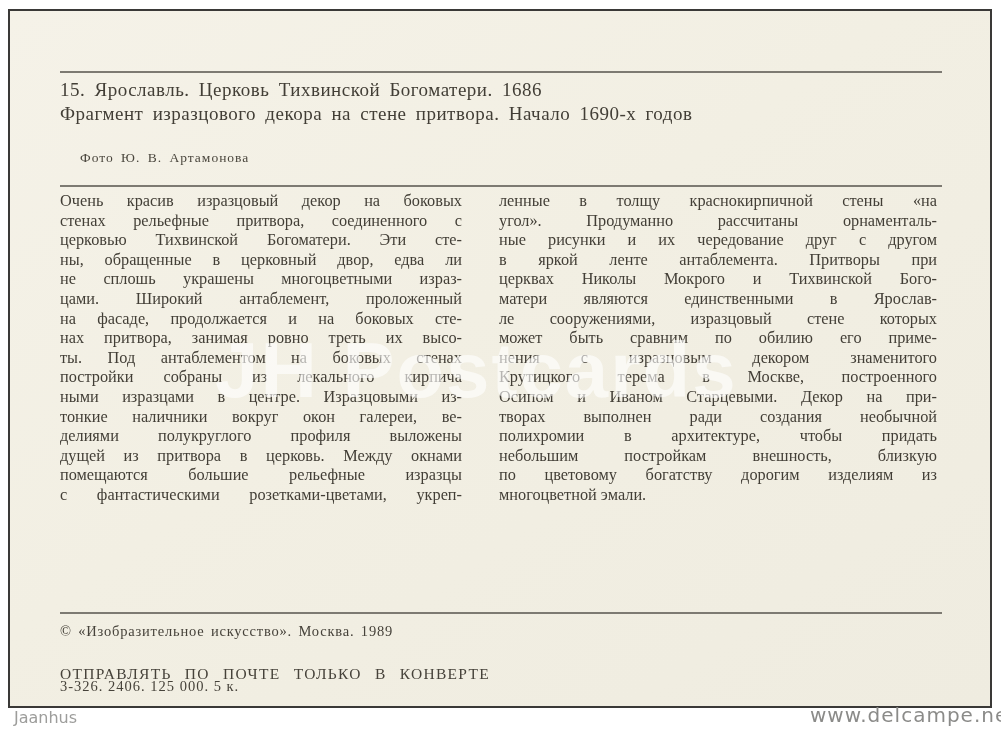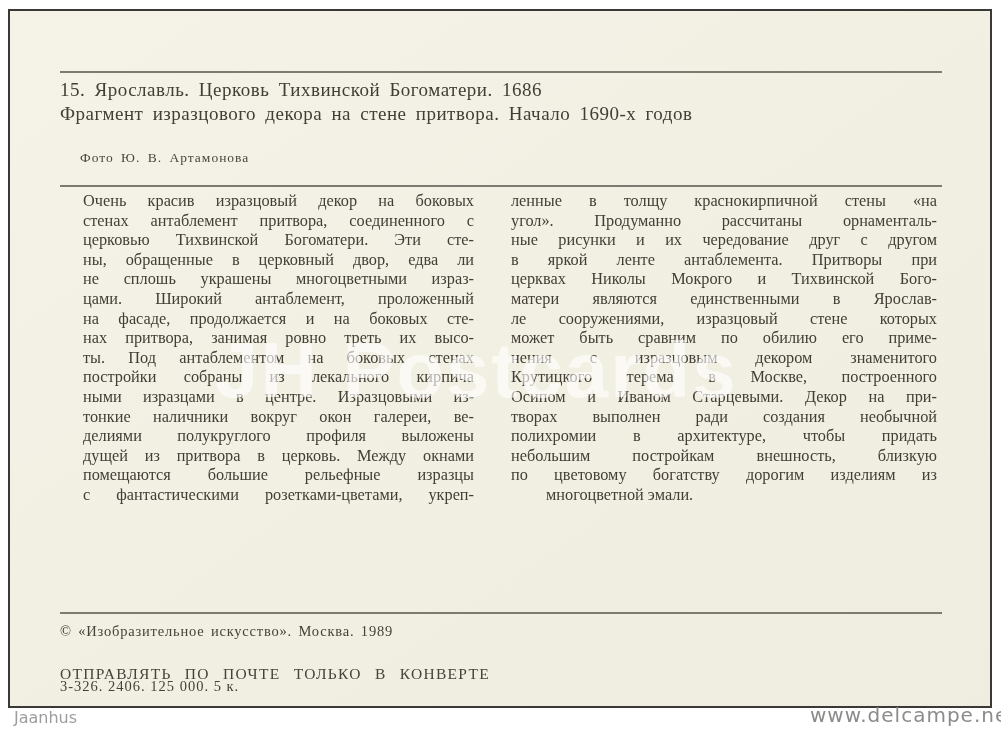--- a/index.html
+++ b/index.html
@@ -43,32 +43,31 @@
     letter-spacing: 1px; word-spacing: 3px; margin-left: 20px;
   }
 
   .columns {
     position: absolute; left: 50px; top: 180px;
     width: 877px;
     display: flex; gap: 37px;
     color: #423e36;
   }
   .col { font-size: 16.3px; }
-  .col-left  { width: 402px; margin-left: 23px; }
+  .col-left  { width: 402px; }
   .col-right { width: 438px; }
   .tline {
     height: 19.6px; line-height: 19.6px;
     white-space: nowrap;
     text-align: justify;
     text-align-last: justify;
   }
   .no-just-last .tline:last-child {
     text-align: left;
     text-align-last: left;
-    margin-left: 35px;
   }
 
   .copyright {
     position: absolute; left: 50px; top: 612px;
     color: #46423a; font-size: 14.5px;
     letter-spacing: 0.8px; word-spacing: 2px;
   }
   .edition {
     position: absolute; left: 50px; top: 667px;
     color: #46423a; font-size: 14.5px;
@@ -117,21 +116,21 @@
       <div>Фрагмент изразцового декора на стене притвора. Начало 1690-х годов</div>
     </div>
 
     <div class="credit">Фото Ю. В. Артамонова</div>
 
     <div class="rule rule-mid"></div>
 
     <div class="columns">
       <div class="col col-left">
           <div class="tline">Очень красив изразцовый декор на боковых</div>
-          <div class="tline">стенах антаблемент притвора, соединенного с</div>
+          <div class="tline">стенах рельефные притвора, соединенного с</div>
           <div class="tline">церковью Тихвинской Богоматери. Эти сте-</div>
           <div class="tline">ны, обращенные в церковный двор, едва ли</div>
           <div class="tline">не сплошь украшены многоцветными израз-</div>
           <div class="tline">цами. Широкий антаблемент, проложенный</div>
           <div class="tline">на фасаде, продолжается и на боковых сте-</div>
           <div class="tline">нах притвора, занимая ровно треть их высо-</div>
           <div class="tline">ты. Под антаблементом на боковых стенах</div>
           <div class="tline">постройки собраны из лекального кирпича</div>
           <div class="tline">ными изразцами в центре. Изразцовыми из-</div>
           <div class="tline">тонкие наличники вокруг окон галереи, ве-</div>

